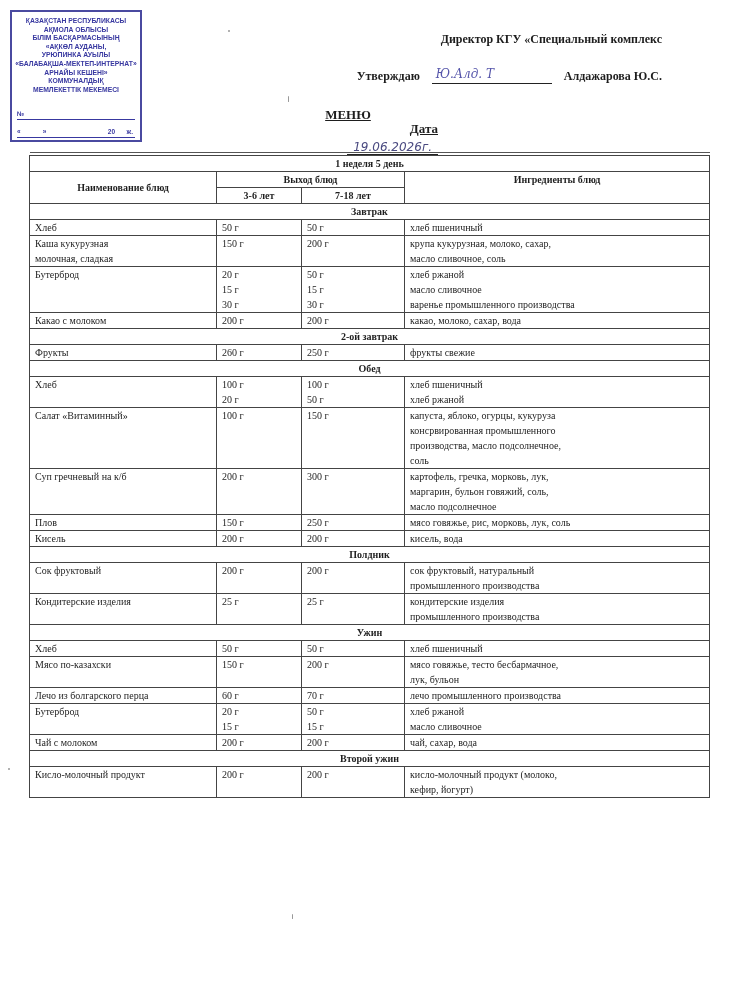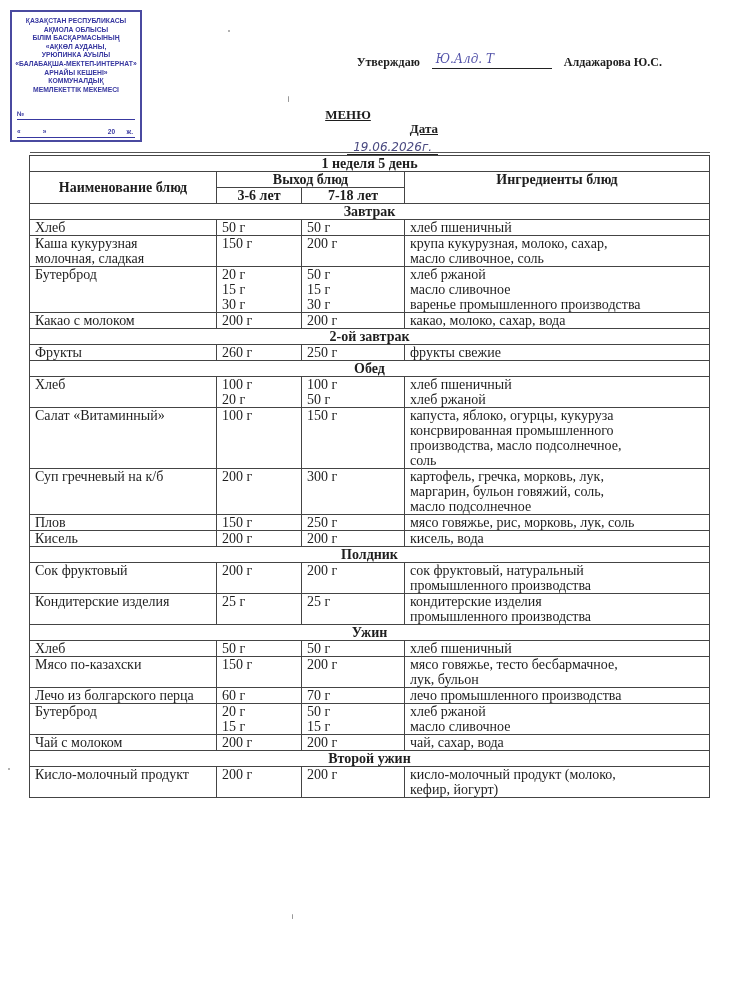--- a/index.html
+++ b/index.html
@@ -16,21 +16,21 @@
   .approve .row4 { display: flex; justify-content: flex-end; align-items: flex-end; gap: 12px; }
   .sig-line { display: inline-block; width: 120px; border-bottom: 1px solid #222; height: 14px; position: relative; margin-top: 22px; }
   .sig-line .sig { position: absolute; left: 4px; top: -2px; font-family: "DejaVu Serif", serif; font-style: italic; font-weight: normal; color: #5555aa; font-size: 12px; }
 
   .title { position: absolute; left: 258px; top: 108px; width: 180px; text-align: center; font-weight: bold; font-size: 13px; line-height: 14px; text-decoration: underline; }
   .date-row { display: flex; justify-content: center; align-items: flex-end; gap: 4px; flex-direction: column; }
   .date-val { display: inline-block; border-bottom: 1px solid #222; padding: 0 6px; font-family: "DejaVu Sans", sans-serif; font-style: italic; font-weight: normal; color: #4a4a80; font-size: 12px; margin-left: 23px; }
 
   .sep { position: absolute; left: 30px; top: 152px; width: 680px; border-top: 1px solid #555; }
 
-  table.menu { position: absolute; left: 29px; top: 155px; width: 681px; border-collapse: collapse; font-size: 14px; line-height: 15px; }
+  table.menu { position: absolute; left: 29px; top: 155px; width: 681px; border-collapse: collapse; font-size: 10px; line-height: 15px; }
   table.menu td, table.menu th { border: 1px solid #444; padding: 0 5px; vertical-align: top; text-align: left; font-weight: normal; }
   table.menu th { font-weight: bold; text-align: center; vertical-align: middle; }
   table.menu td.sec { text-align: center; font-weight: bold; }
   table.menu .c1 { width: 176px; }
   table.menu .c2 { width: 74px; }
   table.menu .c3 { width: 92px; }
   .ml span { display: block; }
 
   .speck { position: absolute; width: 2px; height: 2px; background: #999; border-radius: 1px; }
 </style>
@@ -51,20 +51,21 @@
     </div>
   <div class="num"><span>№</span></div>
   <div class="dt">
     <span>«</span><span style="display:inline-block;width:22px"></span><span>»</span>
     <span class="yr">20</span>
     <span class="zh">ж.</span>
   </div>
 </div>
 
 <div class="approve">
+  <div>Директор КГУ «Специальный комплекс</div>
   <div class="row4">
     <span>Утверждаю</span>
     <span class="sig-line">
         <span class="sig">Ю.Алд. Т</span>
       </span>
     <span>Алдажарова Ю.С.</span>
   </div>
 </div>
 
 <div class="title">

